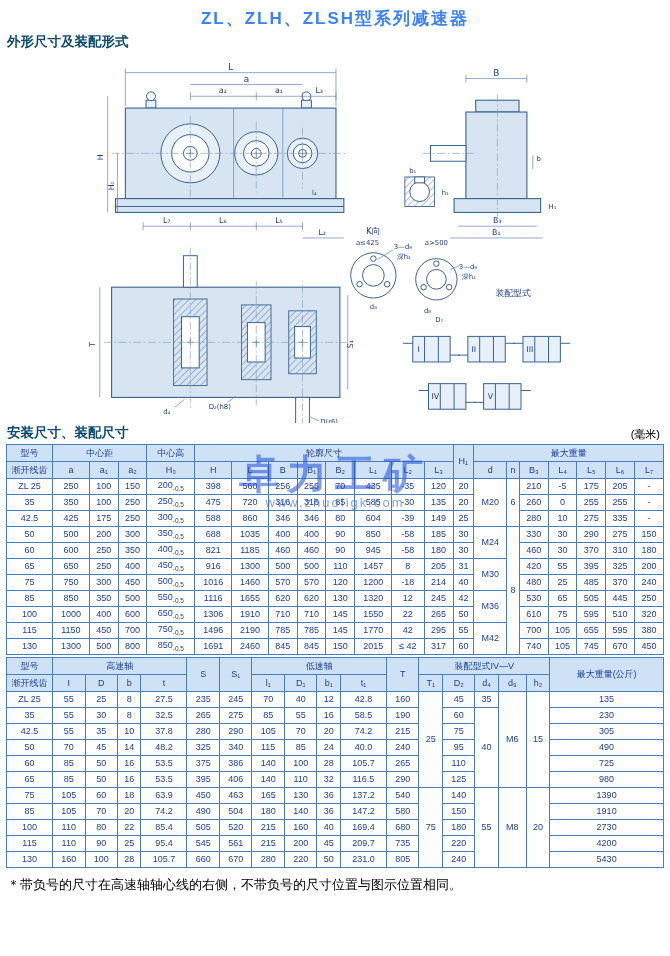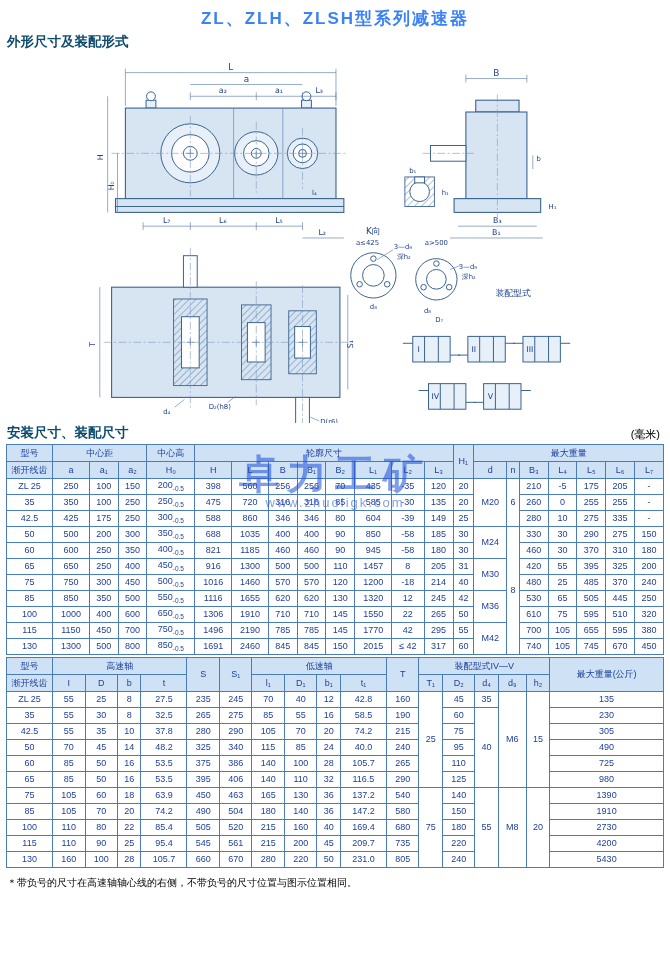--- a/index.html
+++ b/index.html
@@ -13,21 +13,21 @@
 .tblwrap{position:relative;margin:2px 6px 0}
 table{border-collapse:collapse;width:658px}
 th,td{border:1px solid #4a7cb8;color:#1d3f9b;text-align:center;vertical-align:middle;padding:0 1px;font-size:9px;line-height:1.15}
 th{background:#cfe2f5;font-weight:normal;height:17px}
 td{height:16px}
 th:first-child,td:first-child{width:46px}
 sub{font-size:6.5px}
 .watermark{position:absolute;left:50%;top:8px;transform:translateX(-50%);text-align:center;color:#1d4ed8;opacity:.55;pointer-events:none;z-index:5;line-height:1.1}
 .wm1{font-size:40px;letter-spacing:8px;font-weight:bold;display:block}
 .wm2{font-size:13px;letter-spacing:2px;display:block}
-.foot{margin:8px 0 0 7px;font-size:10px;color:#000}
+.foot{margin:8px 0 0 7px;font-size:13px;color:#000}
 svg{display:block}
 .fillb{fill:#d7e5f3;stroke:#38618f;stroke-width:1.1}
 .filll{fill:#e7eff8;stroke:#38618f;stroke-width:1}
 .wht{fill:#fff;stroke:#38618f;stroke-width:1}
 .ln{stroke:#38618f;stroke-width:1;fill:none}
 .thin{stroke:#5a7dab;stroke-width:.65;fill:none}
 .cl{stroke:#7c97bd;stroke-width:.6;stroke-dasharray:8 2.5 2 2.5;fill:none}
 .hat{fill:url(#hatch);stroke:#38618f;stroke-width:.9}
 text{fill:#21418f;font-size:8px;font-family:"DejaVu Sans",sans-serif;text-anchor:middle}
 .f7{font-size:7px}.f9{font-size:9px}

